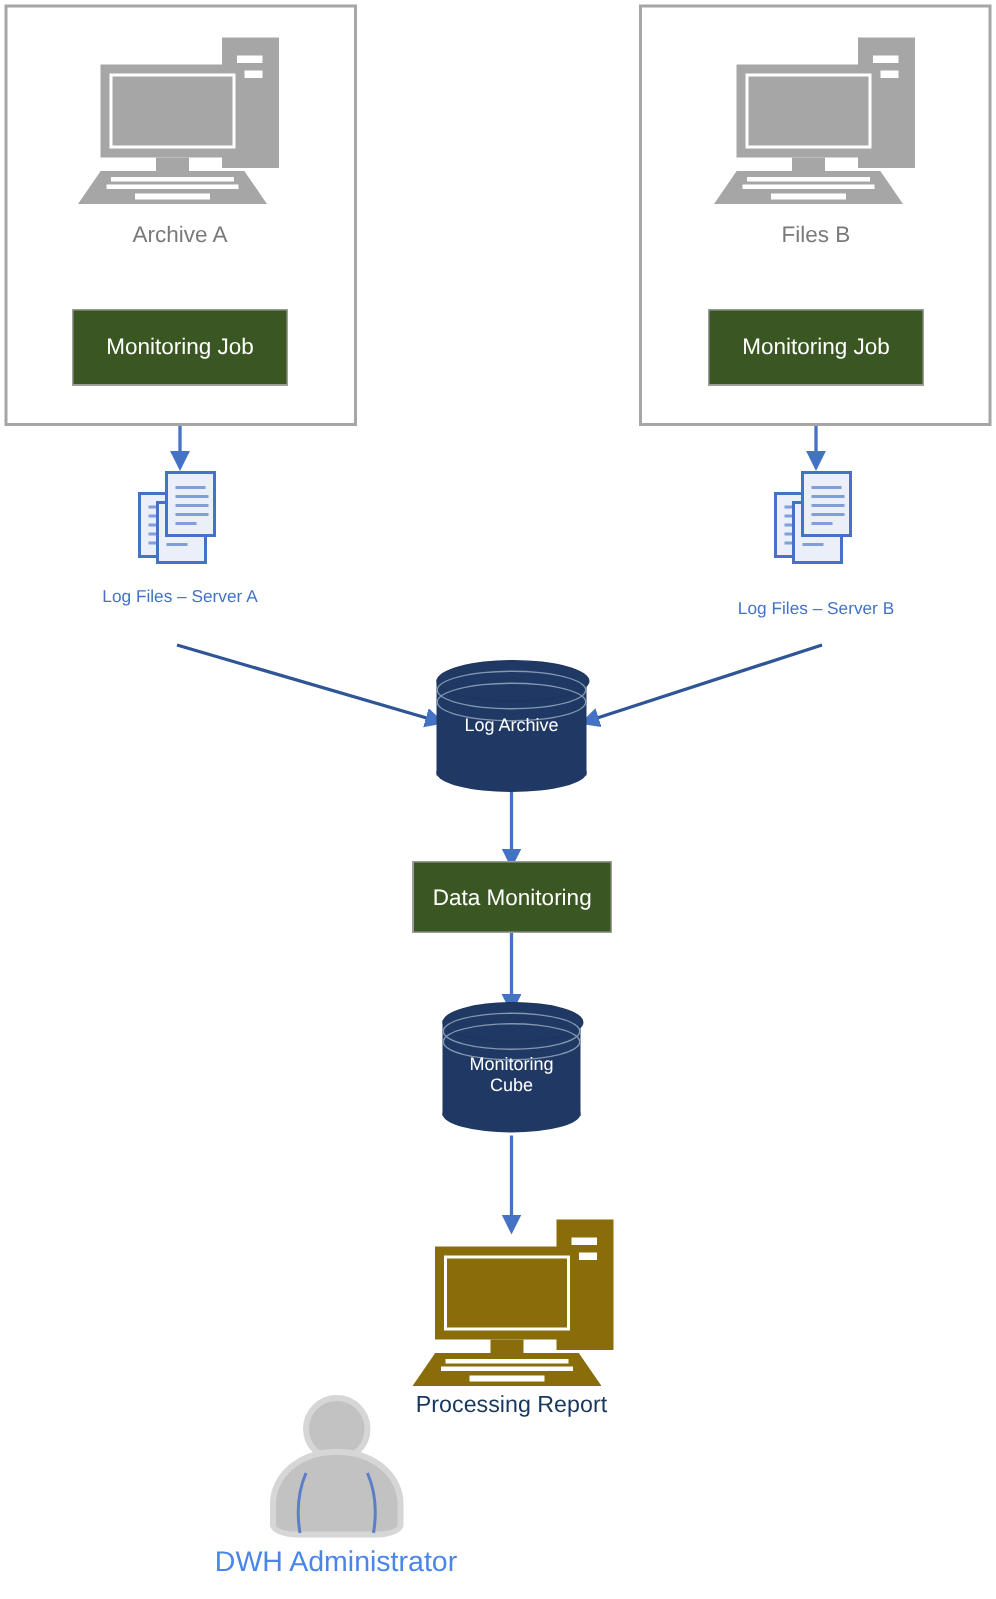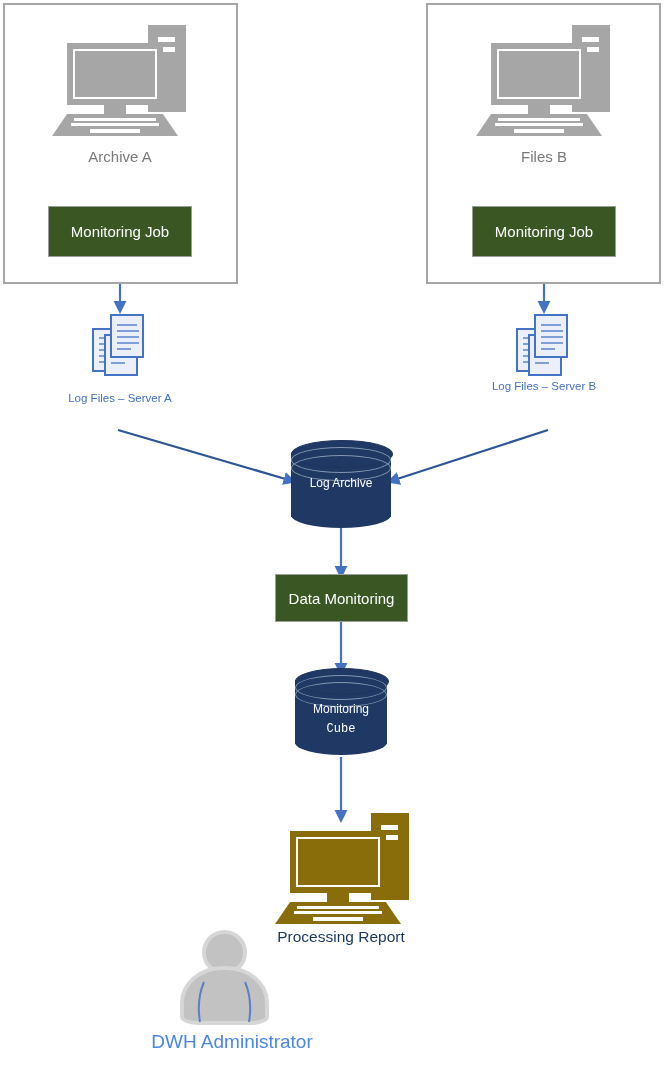--- a/index.html
+++ b/index.html
@@ -267,41 +267,41 @@
   </div>
   <div class="doc" style="left:18px; top:0px; width:34px; height:44px;">
     <div class="doc-line" style="left:5px; top:8px; width:20px;"></div>
     <div class="doc-line" style="left:5px; top:14px; width:22px;"></div>
     <div class="doc-line" style="left:5px; top:20px; width:22px;"></div>
     <div class="doc-line" style="left:5px; top:26px; width:22px;"></div>
     <div class="doc-line" style="left:5px; top:32px; width:14px;"></div>
   </div>
 </div>
 
-<div class="icon-label label-logfile" style="left:444px; top:380px; width:200px;">Log Files – Server B</div>
+<div class="icon-label label-logfile" style="left:444px; top:400px; width:200px;">Log Files – Server B</div>
 
 <div class="cylinder" style="left:291px; top:440px; width:100px; height:90px;">
   <div class="cyl-body" style="top:13px; width:100px; height:64px;"></div>
   <div class="cyl-ellipse cyl-bottom" style="top:62px; width:100px; height:26px;"></div>
   <div class="cyl-ellipse cyl-top" style="top:0px; width:100px; height:26px;"></div>
   <div class="cyl-ellipse cyl-ring" style="top:7px; width:100px; height:26px; box-sizing:border-box;"></div>
   <div class="cyl-ellipse cyl-ring" style="top:15px; width:100px; height:26px; box-sizing:border-box;"></div>
   <div class="cyl-label" style="top:36px;">Log Archive</div>
 </div>
 
 <div class="green-box" style="left:275px; top:574px; width:133px; height:48px;">Data Monitoring</div>
 
 <div class="cylinder" style="left:295px; top:668px; width:92px; height:90px;">
   <div class="cyl-body" style="top:12px; width:92px; height:64px;"></div>
   <div class="cyl-ellipse cyl-bottom" style="top:62px; width:92px; height:25px;"></div>
   <div class="cyl-ellipse cyl-top" style="top:0px; width:92px; height:25px;"></div>
   <div class="cyl-ellipse cyl-ring" style="top:7px; width:92px; height:25px; box-sizing:border-box;"></div>
   <div class="cyl-ellipse cyl-ring" style="top:14px; width:92px; height:25px; box-sizing:border-box;"></div>
   <div class="cyl-label" style="top:34px;">Monitoring</div>
-  <div class="cyl-label" style="top:54px;font-family:Liberation Mono, monospace;">Cube</div>
+  <div class="cyl-label" style="top:48px;">Cube</div>
 </div>
 
 <div class="computer" style="left:275px; top:813px; width:135px; height:110px;">
   <div class="comp-tower" style="left:96px; top:0px; width:38px; height:87px; background:#8a6d0b;">
     <div class="comp-slot" style="left:10px; top:12px; width:17px; height:5px;"></div>
     <div class="comp-slot" style="left:10px; top:22px; width:17px; height:5px;"></div>
   </div>
   <div class="comp-monitor-outer" style="left:15px; top:18px; width:96px; height:62px; background:#8a6d0b;">
     <div class="comp-monitor-inner" style="left:6px; top:6px; right:6px; bottom:6px; background:#8a6d0b;"></div>
   </div>
@@ -318,13 +318,13 @@
 
 <div class="person" style="left:176px; top:930px; width:96px; height:95px;">
   <div class="person-head" style="left:26px; top:0px; width:45px; height:45px;"></div>
   <div class="person-body" style="left:4px; top:36px; width:89px; height:59px;"></div>
   <svg style="position:absolute; left:0; top:0; width:96px; height:95px;" viewBox="0 0 96 95" xmlns="http://www.w3.org/2000/svg">
     <path d="M28,52 C22,66 22,80 24,92" stroke="#5b7fc7" stroke-width="2" fill="none"></path>
     <path d="M69,52 C75,66 75,80 73,92" stroke="#5b7fc7" stroke-width="2" fill="none"></path>
   </svg>
 </div>
 
-<div class="icon-label label-admin" style="left:120px; top:1031px; width:224px;">DWH Administrator</div>
+<div class="icon-label label-admin" style="left:112px; top:1031px; width:224px;">DWH Administrator</div>
 
 </body></html>

